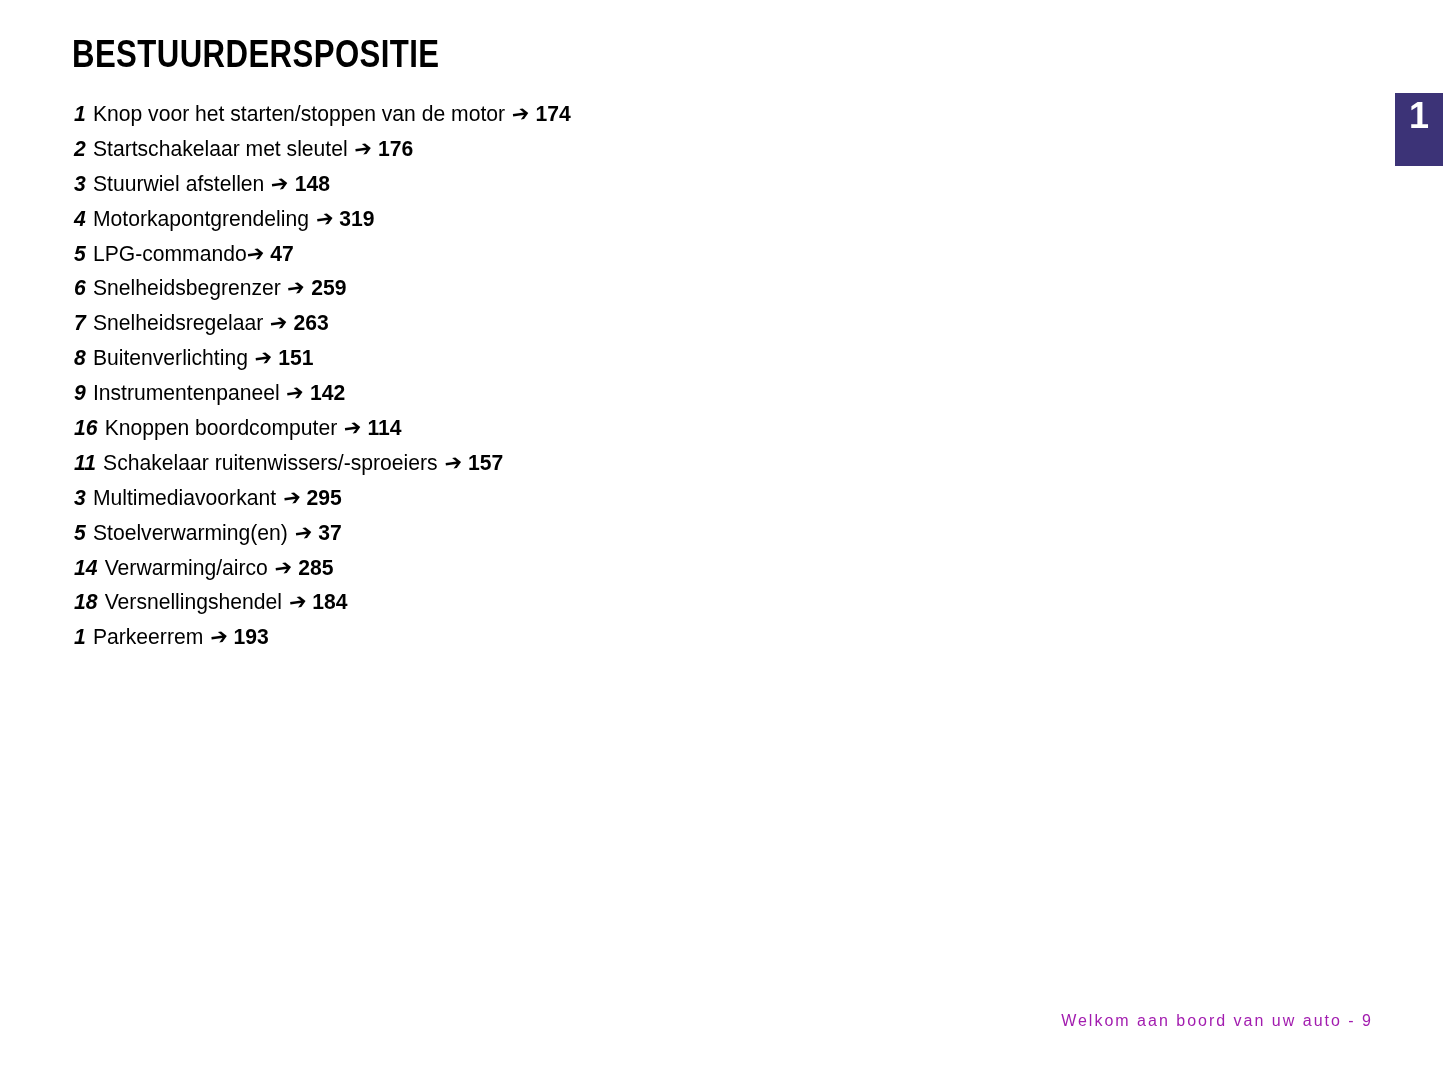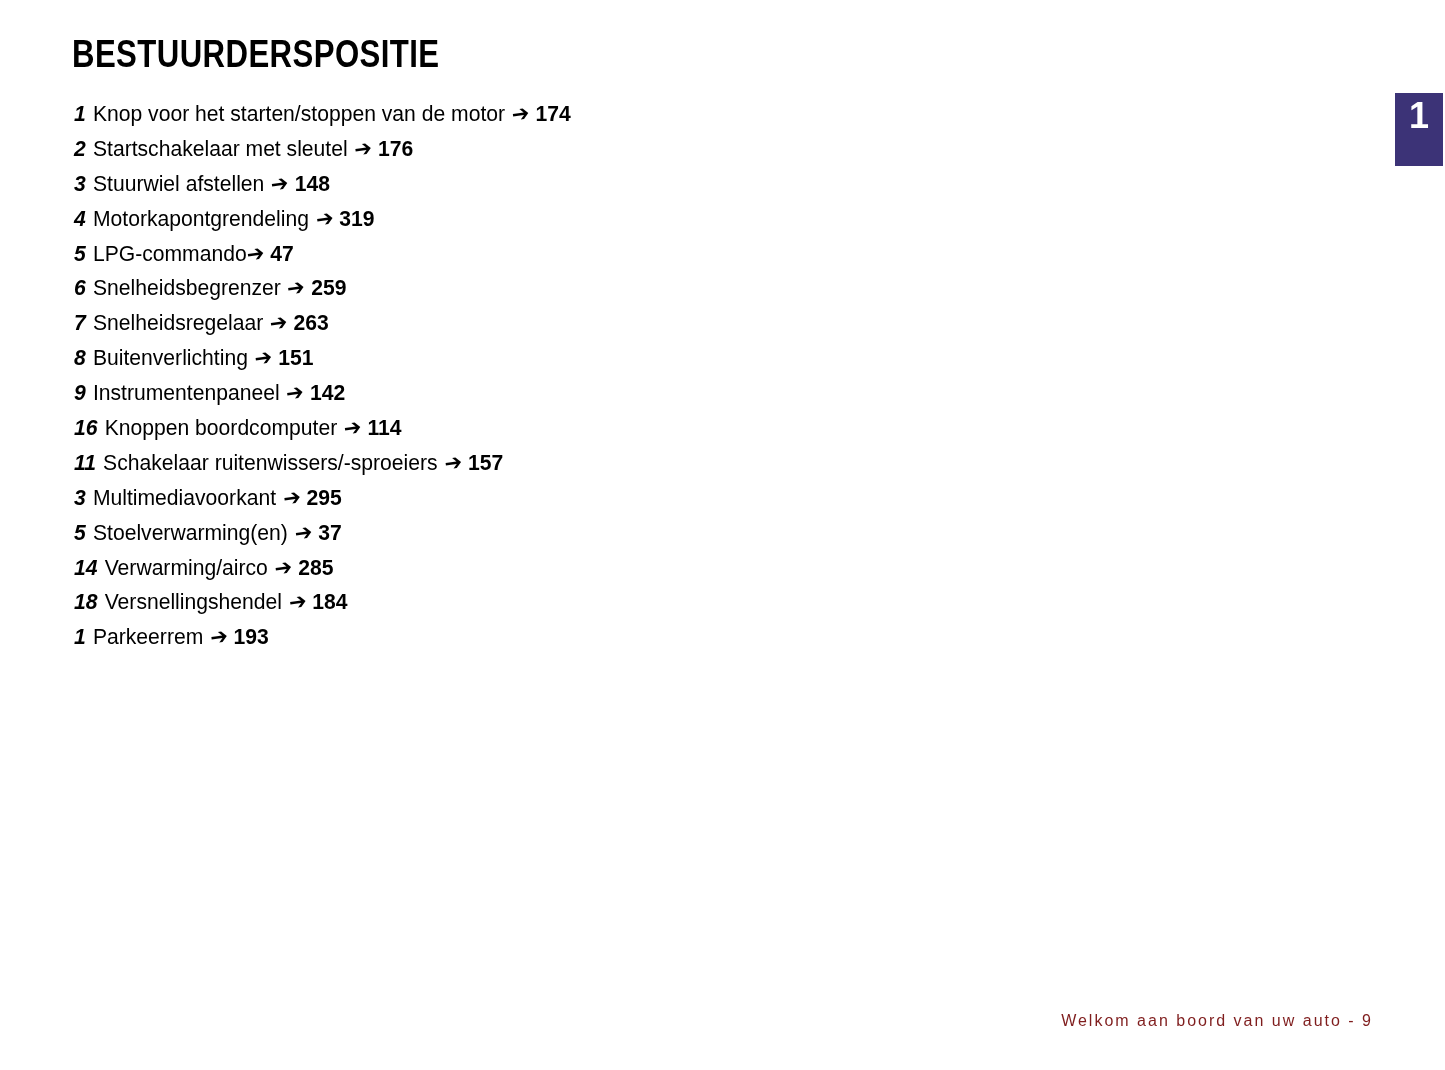--- a/index.html
+++ b/index.html
@@ -63,21 +63,21 @@
     justify-content: center;
     align-items: flex-start;
     padding-top: 2px;
     box-sizing: border-box;
   }
   .footer-text {
     position: absolute;
     top: 1012px; right: 72px;
     font-size: 16px;
     letter-spacing: 2px;
-    color: #7f1d1d;
+    color: #a21caf;
     white-space: nowrap;
   }
 </style>
 </head>
 <body>
 
 <div class="page">
 
   <h1 class="page-title">BESTUURDERSPOSITIE</h1>
 

